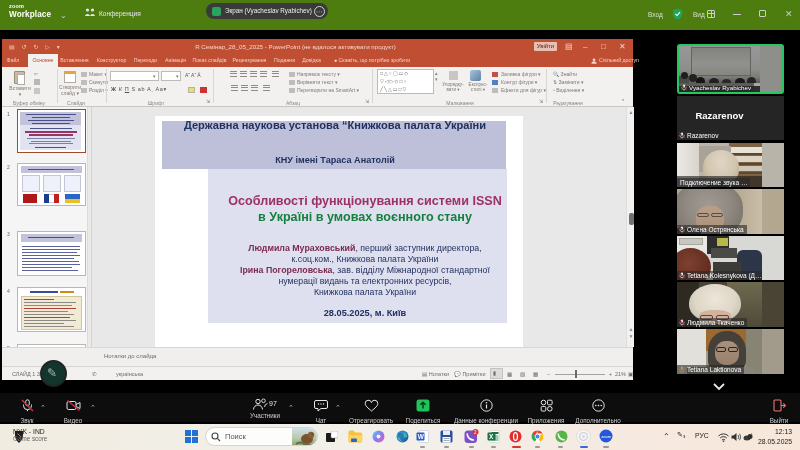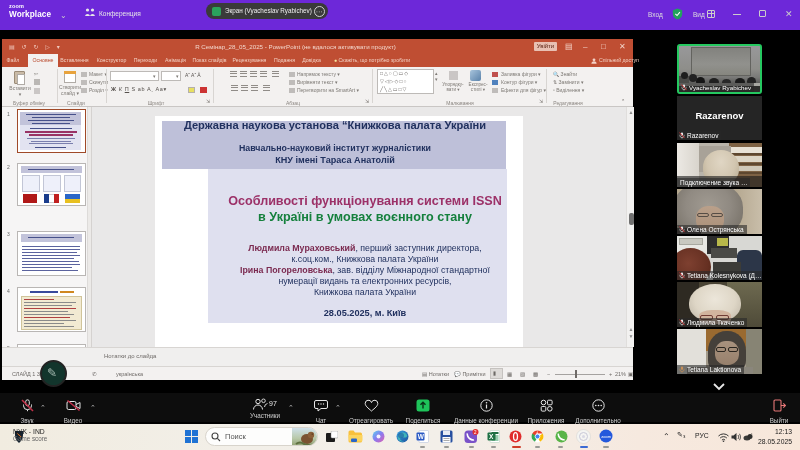--- a/index.html
+++ b/index.html
@@ -1,20 +1,20 @@
 <!DOCTYPE html>
 <html><head>
 <meta charset="utf-8">
 <style>
 html,body{margin:0;padding:0;background:#000;}
 *{box-sizing:border-box;font-family:"Liberation Sans",sans-serif;}
 #screen{position:relative;width:800px;height:450px;background:#000;overflow:hidden;}
 .abs{position:absolute;}
 
-#topbar{position:absolute;left:0;top:0;width:800px;height:30px;background:#6d28d9;}
+#topbar{position:absolute;left:0;top:0;width:800px;height:30px;background:#4d7c0f;}
 #topbar .wl{position:absolute;left:9px;top:4px;color:#fff;line-height:1;}
 #topbar .wl .z{font-size:5.5px;font-weight:bold;letter-spacing:.2px;}
 #topbar .wl .w{font-size:8.2px;font-weight:bold;margin-top:1px;letter-spacing:.1px;}
 #topbar .chev{position:absolute;left:60px;top:11px;color:#ccc;font-size:8px;}
 #topbar .conf{position:absolute;left:84px;top:10px;color:#e8e8e8;font-size:6.5px;}
 #topbar .pill{position:absolute;left:206px;top:3px;width:122px;height:16px;background:#3a3a3a;border-radius:8px;color:#efefef;font-size:6.3px;line-height:16px;}
 #topbar .pill .ic{position:absolute;left:6px;top:4px;width:9px;height:9px;border-radius:2px;background:#2aa35c;}
 #topbar .pill .tx{position:absolute;left:19px;top:0;white-space:nowrap;}
 #topbar .pill .dots{position:absolute;right:3px;top:2.5px;width:11px;height:11px;border:1px solid #cfcfcf;border-radius:50%;color:#dfdfdf;font-size:7px;line-height:9px;text-align:center;letter-spacing:.5px;}
 #topbar .vhod{position:absolute;left:648px;top:10.5px;color:#dedede;font-size:6.5px;}
@@ -58,21 +58,21 @@
 #notesbar{position:absolute;left:0;top:308px;width:631px;height:19px;background:#f0efee;border-top:1px solid #d8d5d2;}
 #notesbar .nt{position:absolute;left:102px;top:5px;font-size:6px;color:#6e6a67;}
 #statusbar{position:absolute;left:0;top:327px;width:631px;height:14px;background:#f3f1f0;border-top:1px solid #d8d5d2;}
 #statusbar .s{position:absolute;font-size:5.5px;color:#6e6a67;top:4px;}
 
 .sline{position:absolute;left:-4px;width:368px;text-align:center;line-height:1.05;white-space:nowrap;}
 .sline.c2{left:26px;}
 .box1{position:absolute;left:7px;top:5px;width:344px;height:48px;background:#bec0d9;text-align:center;color:#21315f;font-weight:bold;font-size:8.6px;line-height:10.6px;padding-top:3px;}
 .box2{position:absolute;left:53px;top:53px;width:299px;height:154px;background:#dfe0ef;text-align:center;}
 
-.tile{position:absolute;left:677px;width:85px;overflow:hidden;background:#222;}
+.tile{position:absolute;left:677px;width:107px;overflow:hidden;background:#222;}
 .tile .lbl{position:absolute;left:0px;bottom:0px;max-width:85px;background:rgba(40,40,40,.6);color:#fff;font-size:6.5px;line-height:9px;padding:0 3px 0px 10px;white-space:nowrap;overflow:hidden;}
 .tile .mic{position:absolute;left:2px;bottom:1.5px;width:6px;height:7px;}
 
 #toolbar{position:absolute;left:0;top:393px;width:800px;height:29px;background:#0d0d0d;}
 #toolbar .item{position:absolute;top:4.5px;text-align:center;color:#d6d6d6;}
 #toolbar .item .lb{font-size:6.3px;margin-top:1px;color:#cfcfcf;white-space:nowrap;}
 #toolbar .chv{position:absolute;top:11px;color:#bbb;font-size:7px;}
 
 #taskbar{position:absolute;left:0;top:424px;width:800px;height:26px;background:linear-gradient(90deg,#f1ece0 0%,#f2efe8 30%,#f3efe9 55%,#f6e9df 80%,#f7e7da 100%);}
 #taskbar .widget{position:absolute;left:13px;top:4px;}
@@ -291,21 +291,20 @@
         <div class="tline" style="left:14px;top:6px;width:38px;background:#46508a;"></div>
         <div class="tline" style="left:4px;top:16px;width:58px;background:#5b639e;"></div>
         <div class="tline" style="left:4px;top:19px;width:54px;background:#5b639e;"></div>
       </div>
     </div>
     <div id="slidearea">
       <div id="slide">
         <div class="box1"></div>
         <div class="box2"></div>
         <div class="sline" id="m1" style="top:3.8px;font-size:11.1px;font-weight:bold;color:#21315f;">Державна наукова установа “Книжкова палата України</div>
-        <div class="sline" id="m3" style="top:27.9px;font-size:8.8px;font-weight:bold;color:#21315f;">Навчально-науковий інститут журналістики</div>
         <div class="sline" id="m4" style="top:40.4px;font-size:9.1px;font-weight:bold;color:#21315f;">КНУ імені Тараса Анатолій</div>
         <div class="sline c2" id="h2" style="top:78.5px;font-size:12.6px;font-weight:bold;color:#9c3168;">Особливості функціонування системи ISSN</div>
         <div class="sline c2" id="h3" style="top:94.7px;font-size:12.6px;font-weight:bold;color:#15803d;">в Україні в умовах воєнного стану</div>
         <div class="sline c2" id="n1" style="top:127.5px;font-size:8.8px;color:#21315f;"><b style="color:#7b2a50;">Людмила Мураховський</b>, перший заступник директора,</div>
         <div class="sline c2" id="n3" style="top:150px;font-size:8.8px;color:#21315f;"><b style="color:#7b2a50;">Ірина Погореловська</b>, зав. відділу Міжнародної стандартної</div>
         <div class="sline c2" id="n2" style="top:138.5px;font-size:8.7px;color:#21315f;">к.соц.ком., Книжкова палата України</div>
         <div class="sline c2" id="n4" style="top:161.1px;font-size:8.7px;color:#21315f;">нумерації видань та електронних ресурсів,</div>
         <div class="sline c2" id="n5" style="top:171.5px;font-size:8.7px;color:#21315f;">Книжкова палата України</div>
         <div class="sline c2" id="dt" style="top:192.8px;font-size:9.2px;font-weight:bold;color:#21315f;">28.05.2025, м. Київ</div>
       </div>

